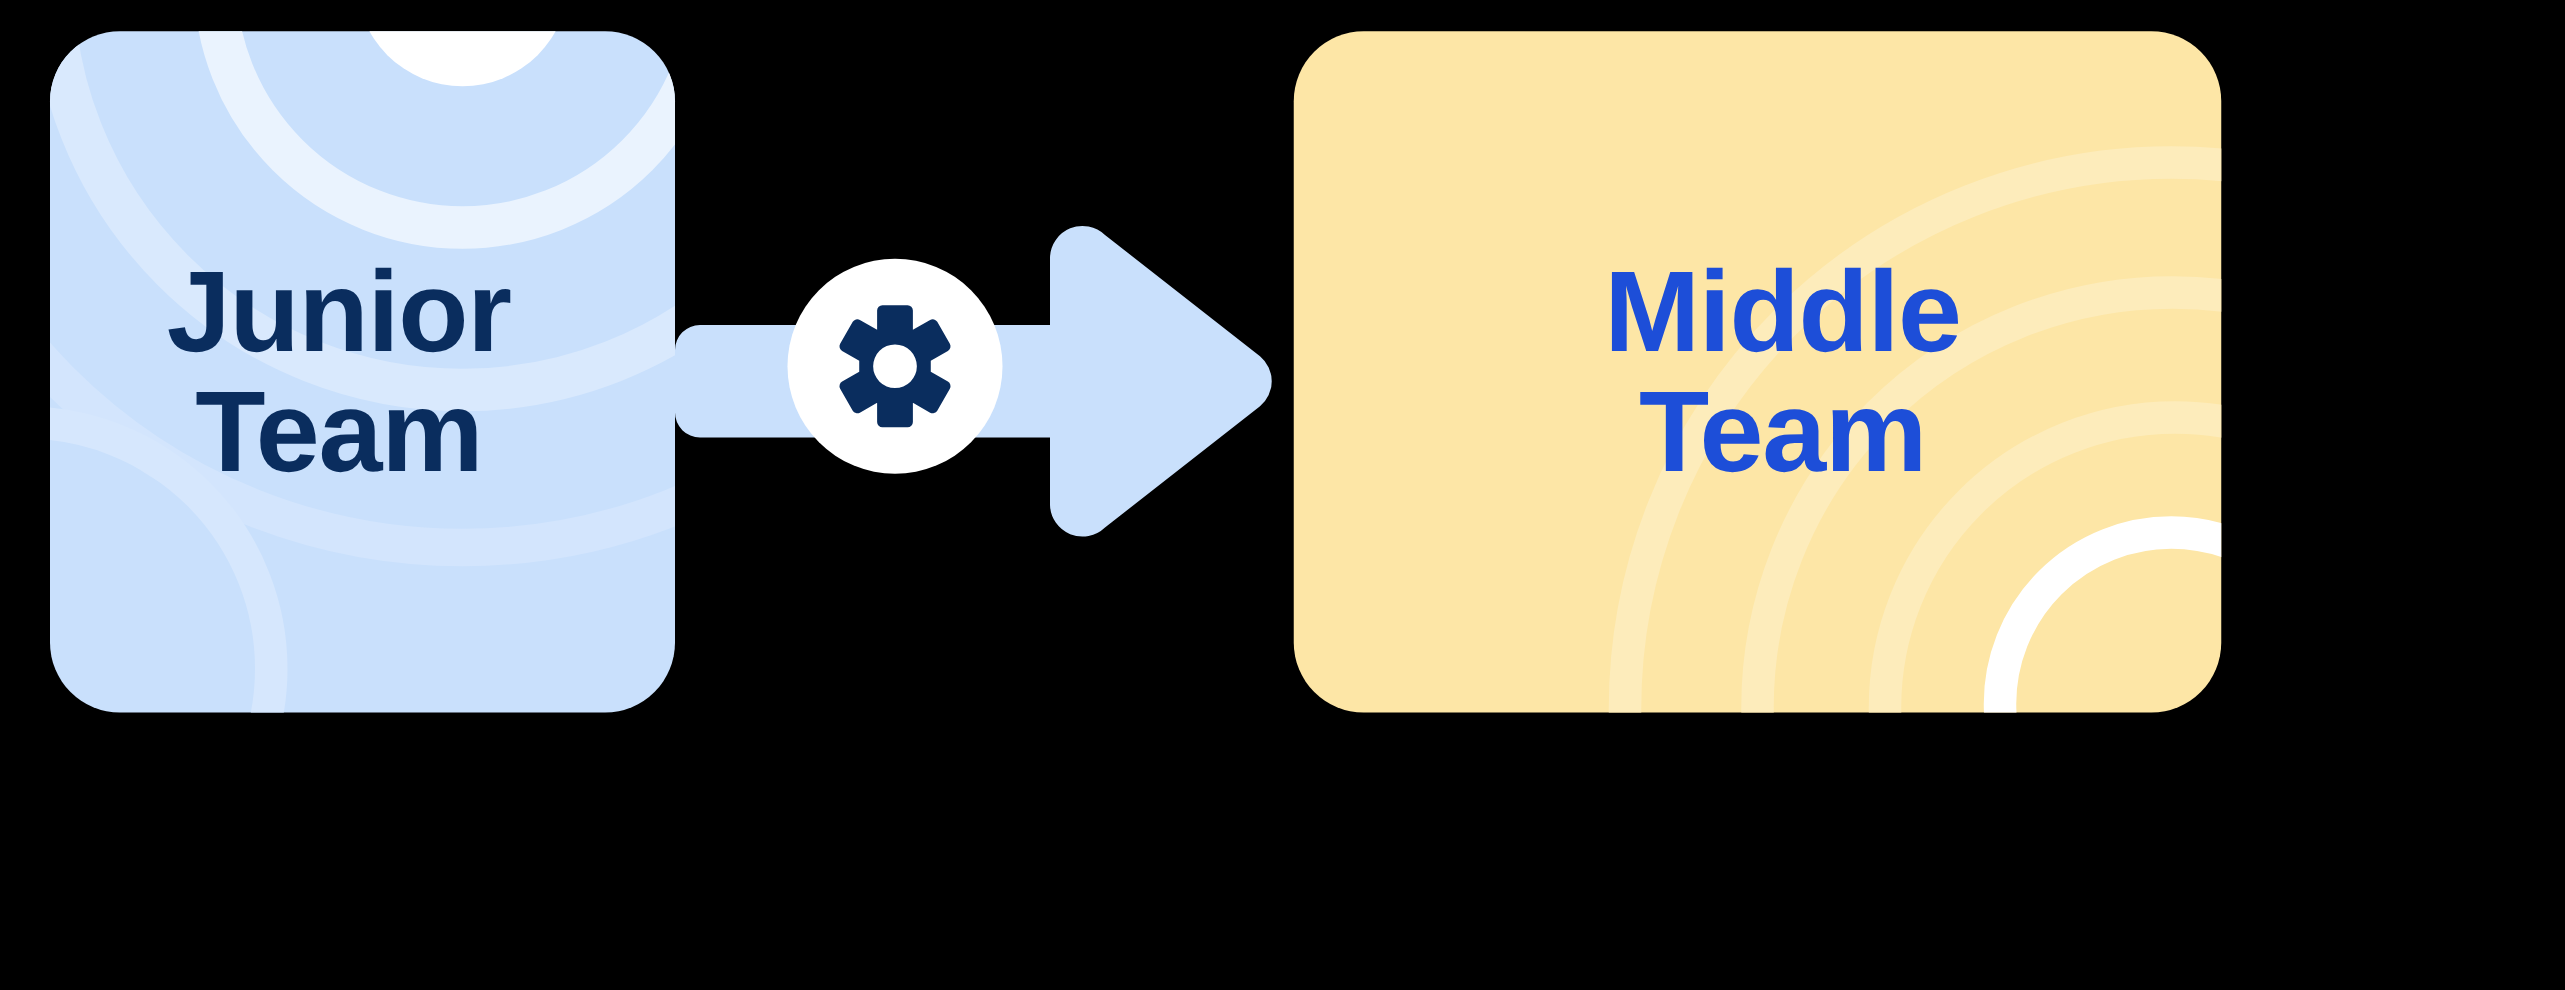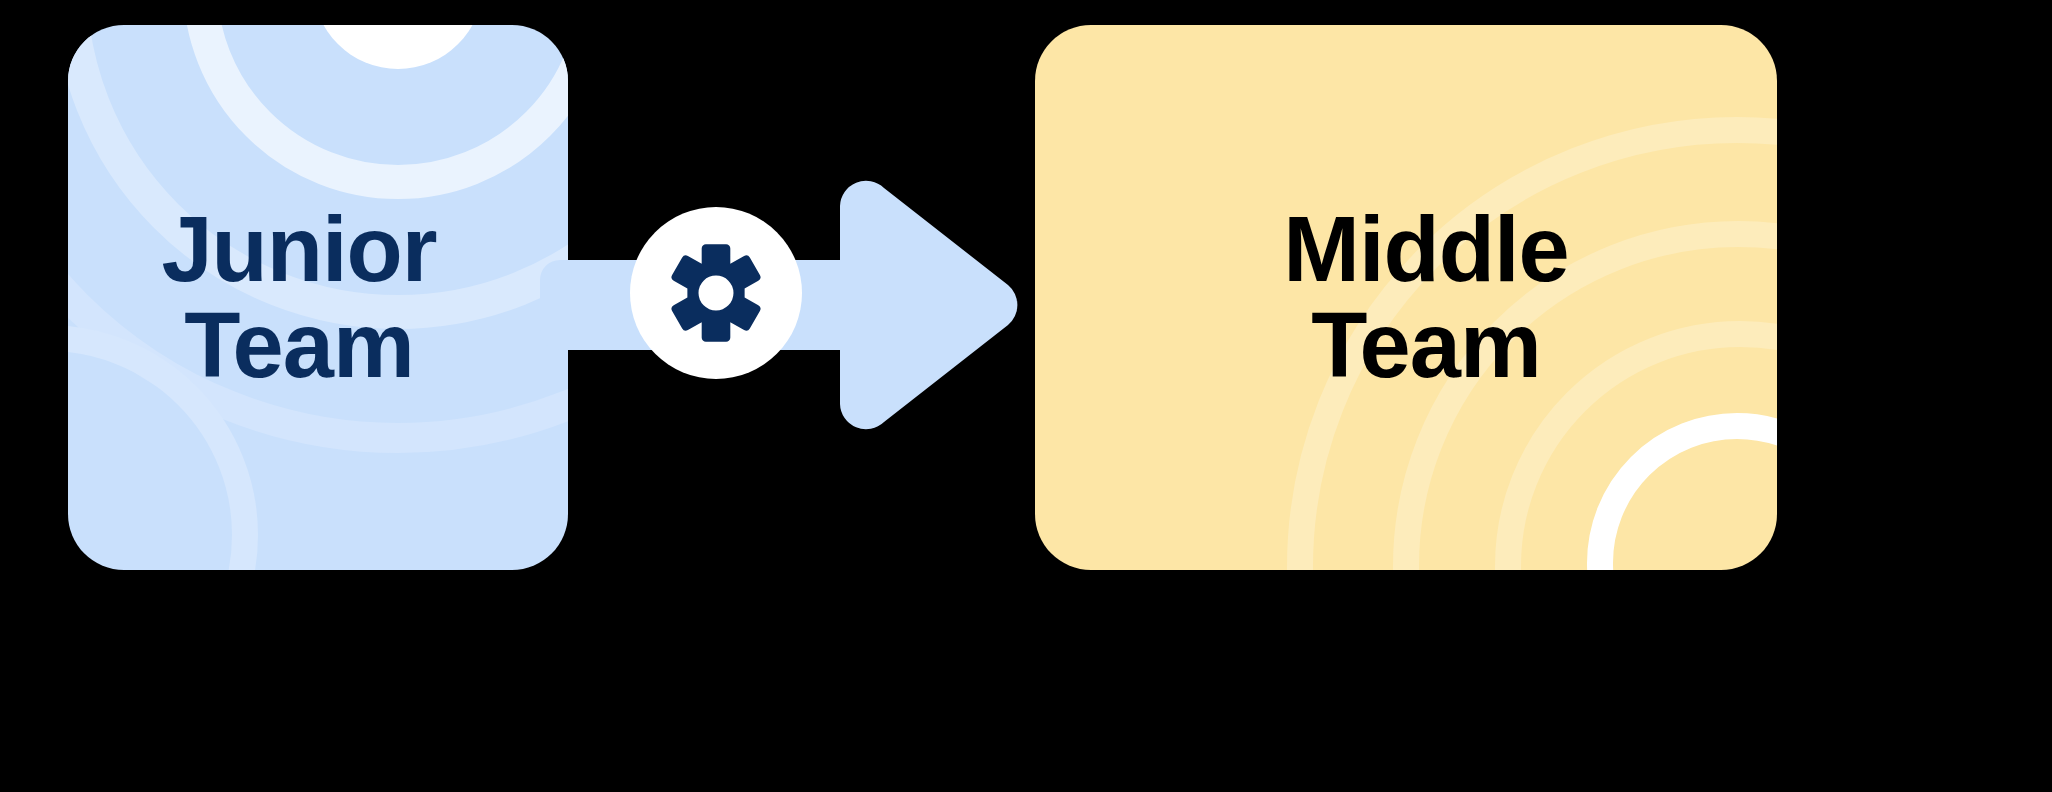--- a/index.html
+++ b/index.html
@@ -7,34 +7,34 @@
   #stage{position:relative;width:2052px;height:792px;background:#000;}
 
   .card{position:absolute;overflow:hidden;}
   .card .label{
     position:absolute;left:0;right:0;top:50%;transform:translateY(-50%);
     text-align:center;font-weight:bold;line-height:1.05;
     letter-spacing:-1px;white-space:pre-line;z-index:5;
   }
 
   
-  #card-junior{left:40px;top:25px;width:500px;height:545px;border-radius:56px;background:#c9e0fc;margin-left:28px;}
+  #card-junior{left:40px;top:25px;width:500px;height:545px;border-radius:56px;background:#c9e0fc;}
   #card-junior .label{font-size:92px;color:#0a2d5e;padding-right:38px;}
 
   
   .ring{position:absolute;border-radius:50%;box-sizing:border-box;pointer-events:none;}
   #jr-ring-white{width:170px;height:170px;left:245px;top:-126px;background:#ffffff;}
   #jr-ring-1{width:430px;height:430px;left:115px;top:-256px;border:34px solid #eaf3fe;}
   #jr-ring-2{width:690px;height:690px;left:-15px;top:-386px;border:34px solid #d9e9fd;}
   #jr-ring-3{width:940px;height:940px;left:-140px;top:-512px;border:30px solid #d3e5fd;}
   #jr-ring-bl{width:420px;height:420px;left:-230px;top:300px;border:26px solid #d6e7fd;}
 
   
   #card-middle{left:1035px;top:25px;width:742px;height:545px;border-radius:56px;background:#fde6a6;}
-  #card-middle .label{font-size:92px;color:#000000;padding-left:40px;}
+  #card-middle .label{font-size:92px;color:#1d4ed8;padding-left:40px;}
 
   
   #md-ring-white{width:300px;height:300px;left:552px;top:388px;border:26px solid #ffffff;}
   #md-ring-1{width:490px;height:490px;left:460px;top:296px;border:26px solid #fdecbb;}
   #md-ring-2{width:690px;height:690px;left:358px;top:196px;border:26px solid #fdecbb;}
   #md-ring-3{width:900px;height:900px;left:252px;top:92px;border:26px solid #fdecbb;}
 
   
   #arrow-group{position:absolute;left:540px;top:160px;width:500px;height:290px;}
   #arrow-svg{display:block;width:500px;height:290px;}

